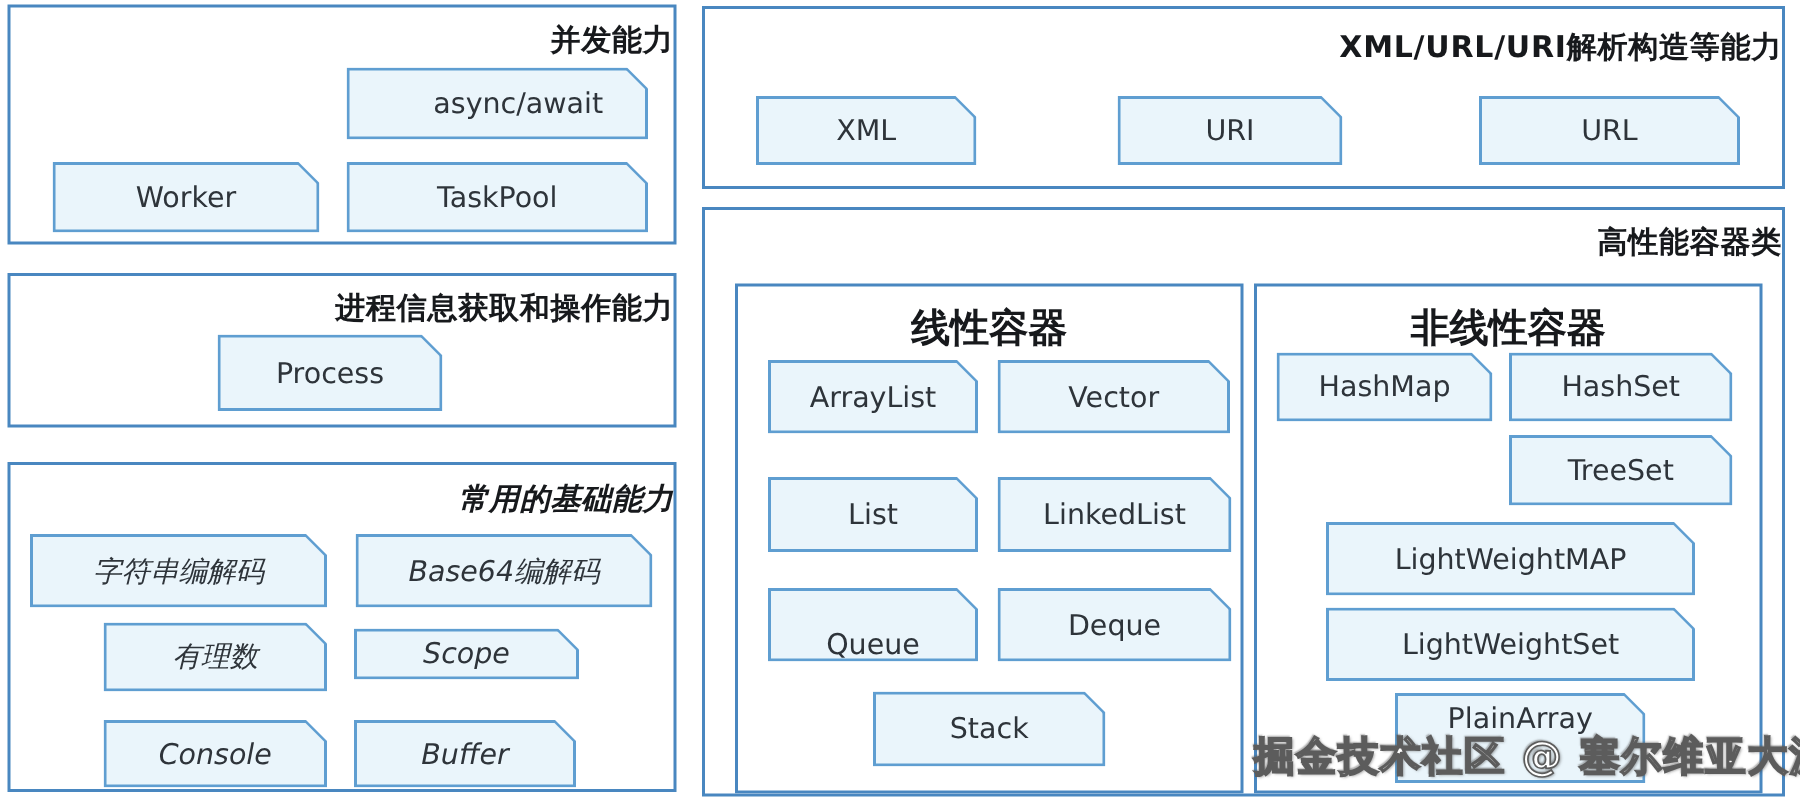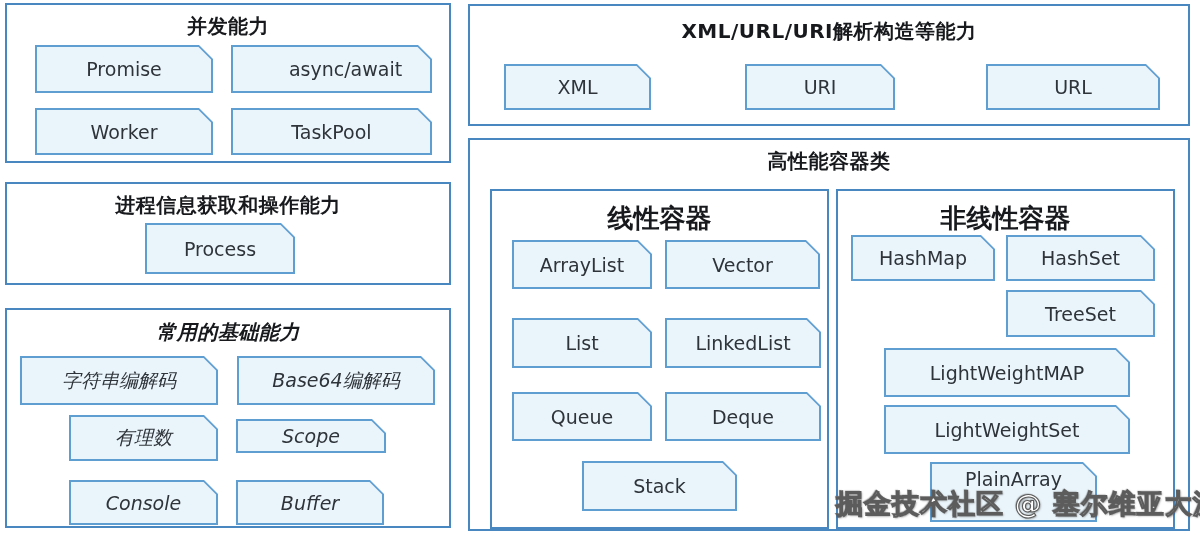--- a/index.html
+++ b/index.html
@@ -12,21 +12,21 @@
   }
   .section{
     position:absolute;
     background:#ffffff;
     border:2px solid #4987c0;
     box-sizing:border-box;
   }
   .section-title{
     position:absolute;
     left:0;right:0;
-    text-align:center;
+    text-align:right;
     font-weight:bold;
     color:#17191c;
     font-size:20px;
     letter-spacing:0.5px;
     white-space:nowrap;
   }
   .sub-title{
     position:absolute;
     left:0;right:0;
     text-align:center;
@@ -68,23 +68,20 @@
     z-index:50;
   }
 </style>
 </head>
 <body>
 
 <div class="canvas">
 
   <div class="section" style="left:5px;top:3px;width:446px;height:160px;">
     <div class="section-title" style="top:8px;">并发能力</div>
-    <div class="chip" style="left:28px;top:40px;width:178px;height:48px;">
-      <span>Promise</span>
-    </div>
     <div class="chip" style="left:224px;top:40px;width:201px;height:48px;padding-left:28px;">
       <span>async/await</span>
     </div>
     <div class="chip" style="left:28px;top:103px;width:178px;height:47px;">
       <span>Worker</span>
     </div>
     <div class="chip" style="left:224px;top:103px;width:201px;height:47px;">
       <span>TaskPool</span>
     </div>
   </div>
@@ -141,21 +138,21 @@
       </div>
       <div class="chip" style="left:173px;top:49px;width:155px;height:49px;">
         <span>Vector</span>
       </div>
       <div class="chip" style="left:20px;top:127px;width:140px;height:50px;">
         <span>List</span>
       </div>
       <div class="chip" style="left:173px;top:127px;width:156px;height:50px;">
         <span>LinkedList</span>
       </div>
-      <div class="chip" style="left:20px;top:201px;width:140px;height:49px;">
+      <div class="chip" style="left:20px;top:201px;width:140px;height:49px;align-items:flex-end;">
         <span>Queue</span>
       </div>
       <div class="chip" style="left:173px;top:201px;width:156px;height:49px;">
         <span>Deque</span>
       </div>
       <div class="chip" style="left:90px;top:270px;width:155px;height:50px;">
         <span>Stack</span>
       </div>
     </div>
 

